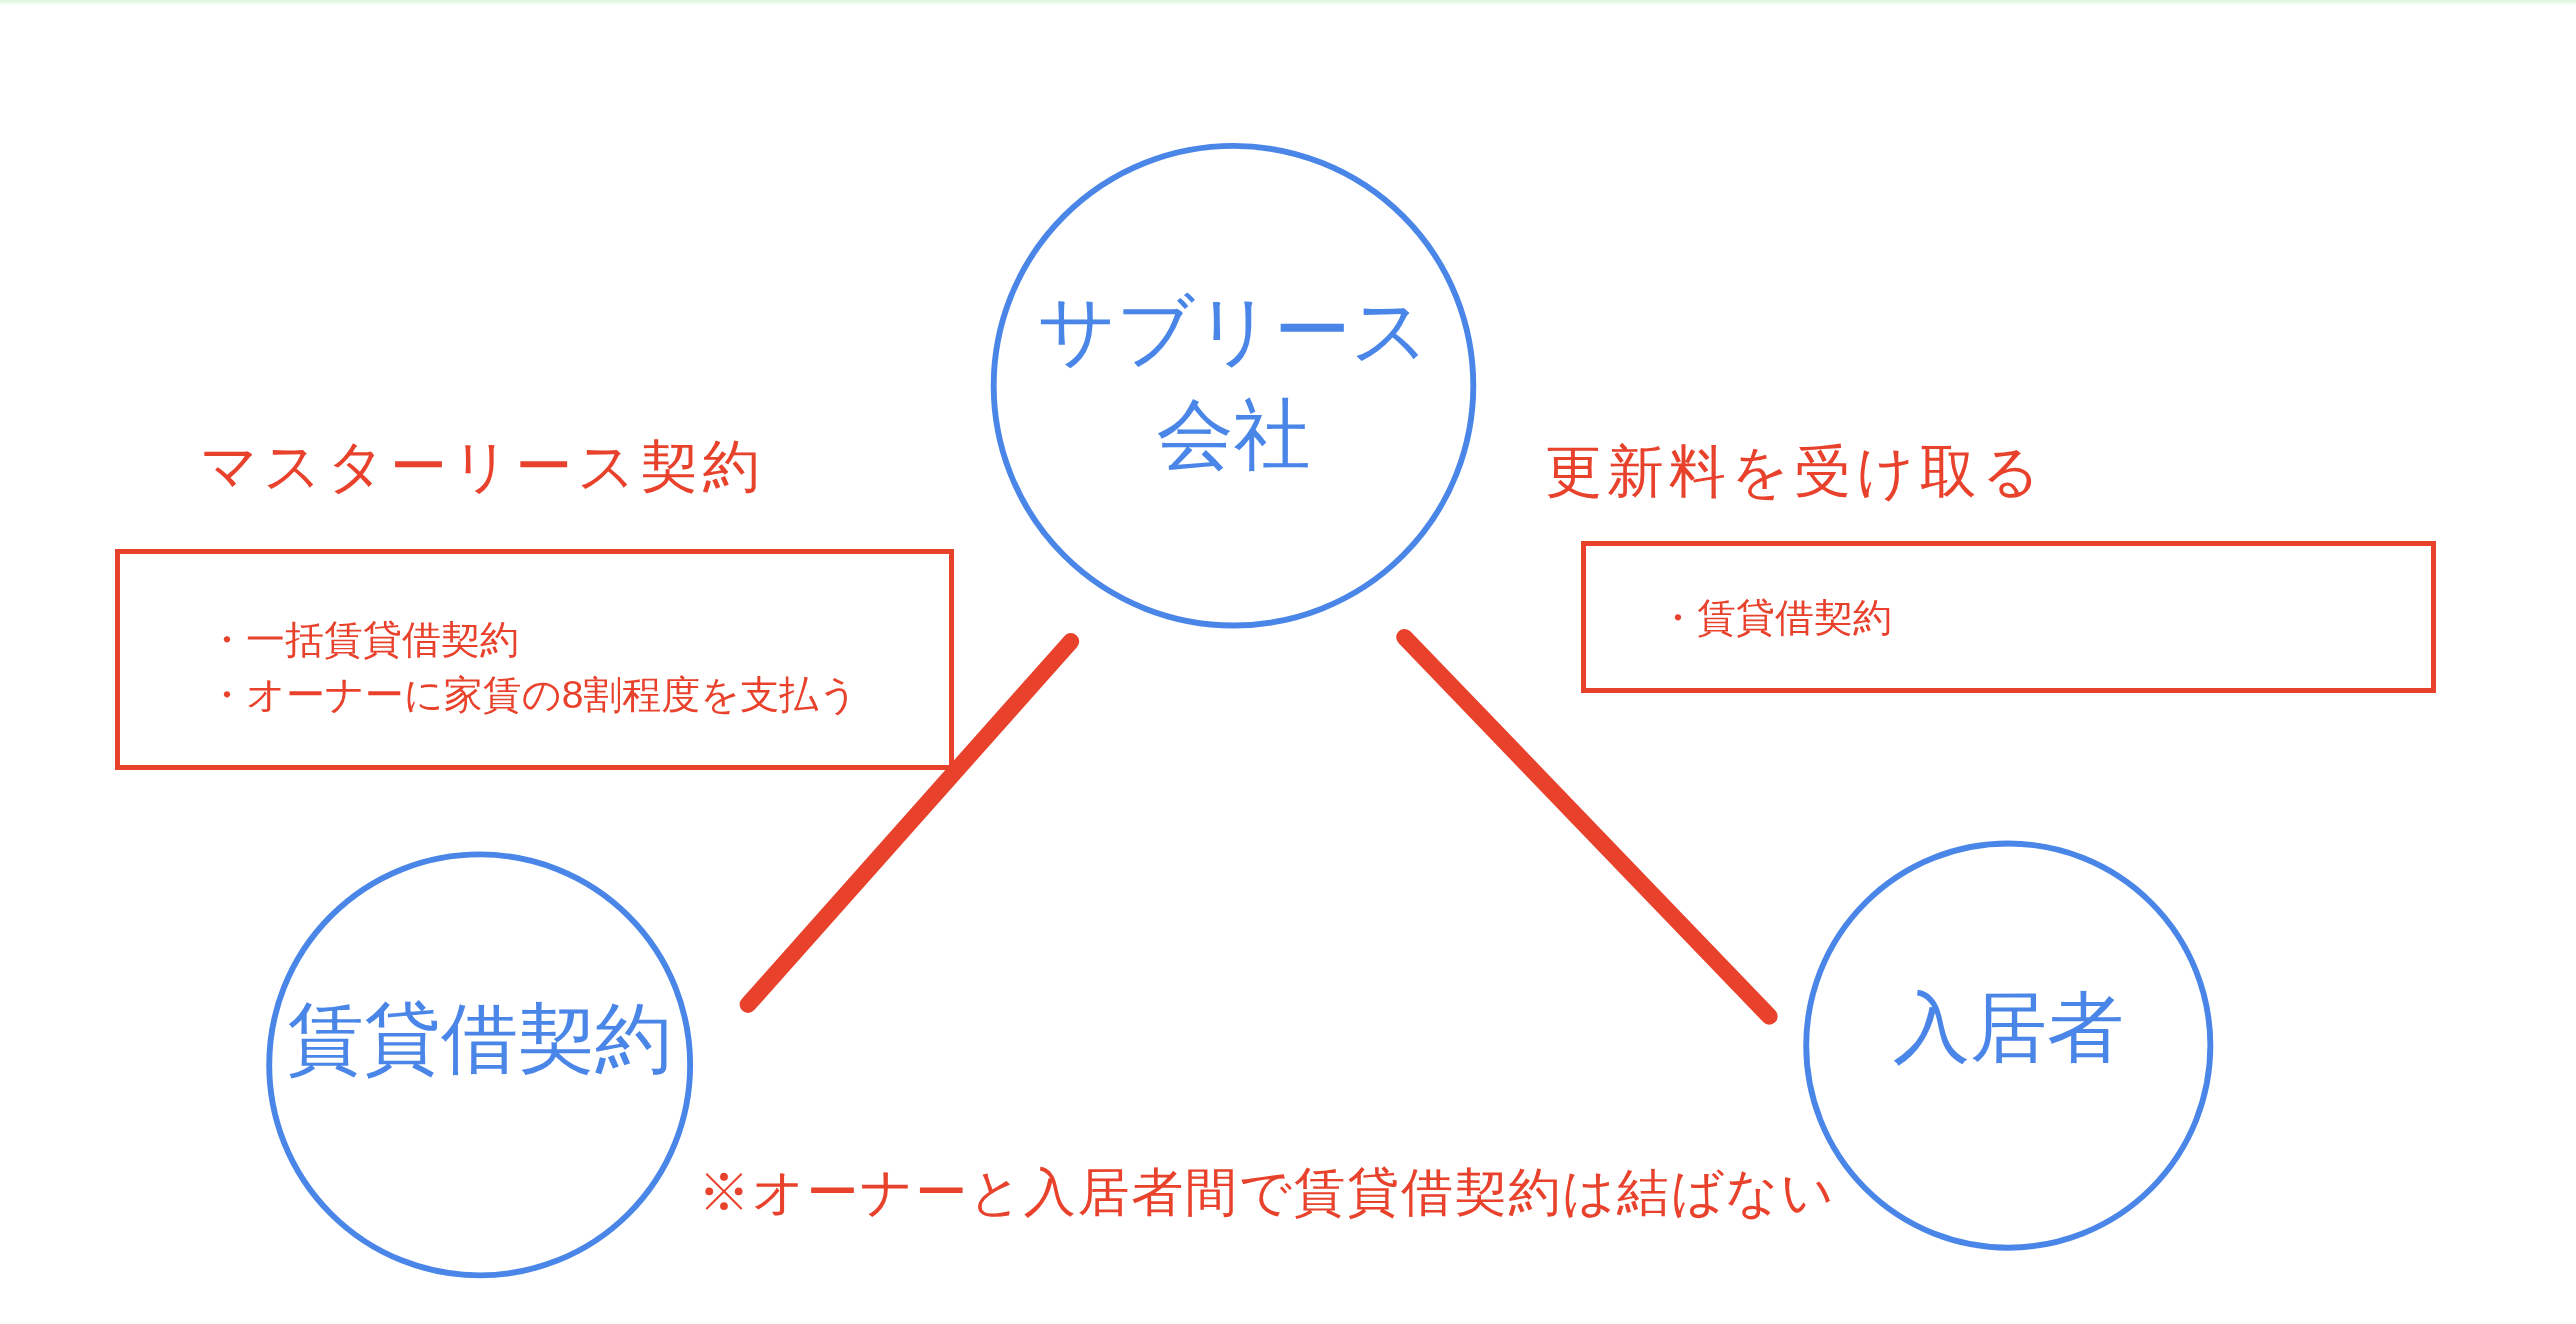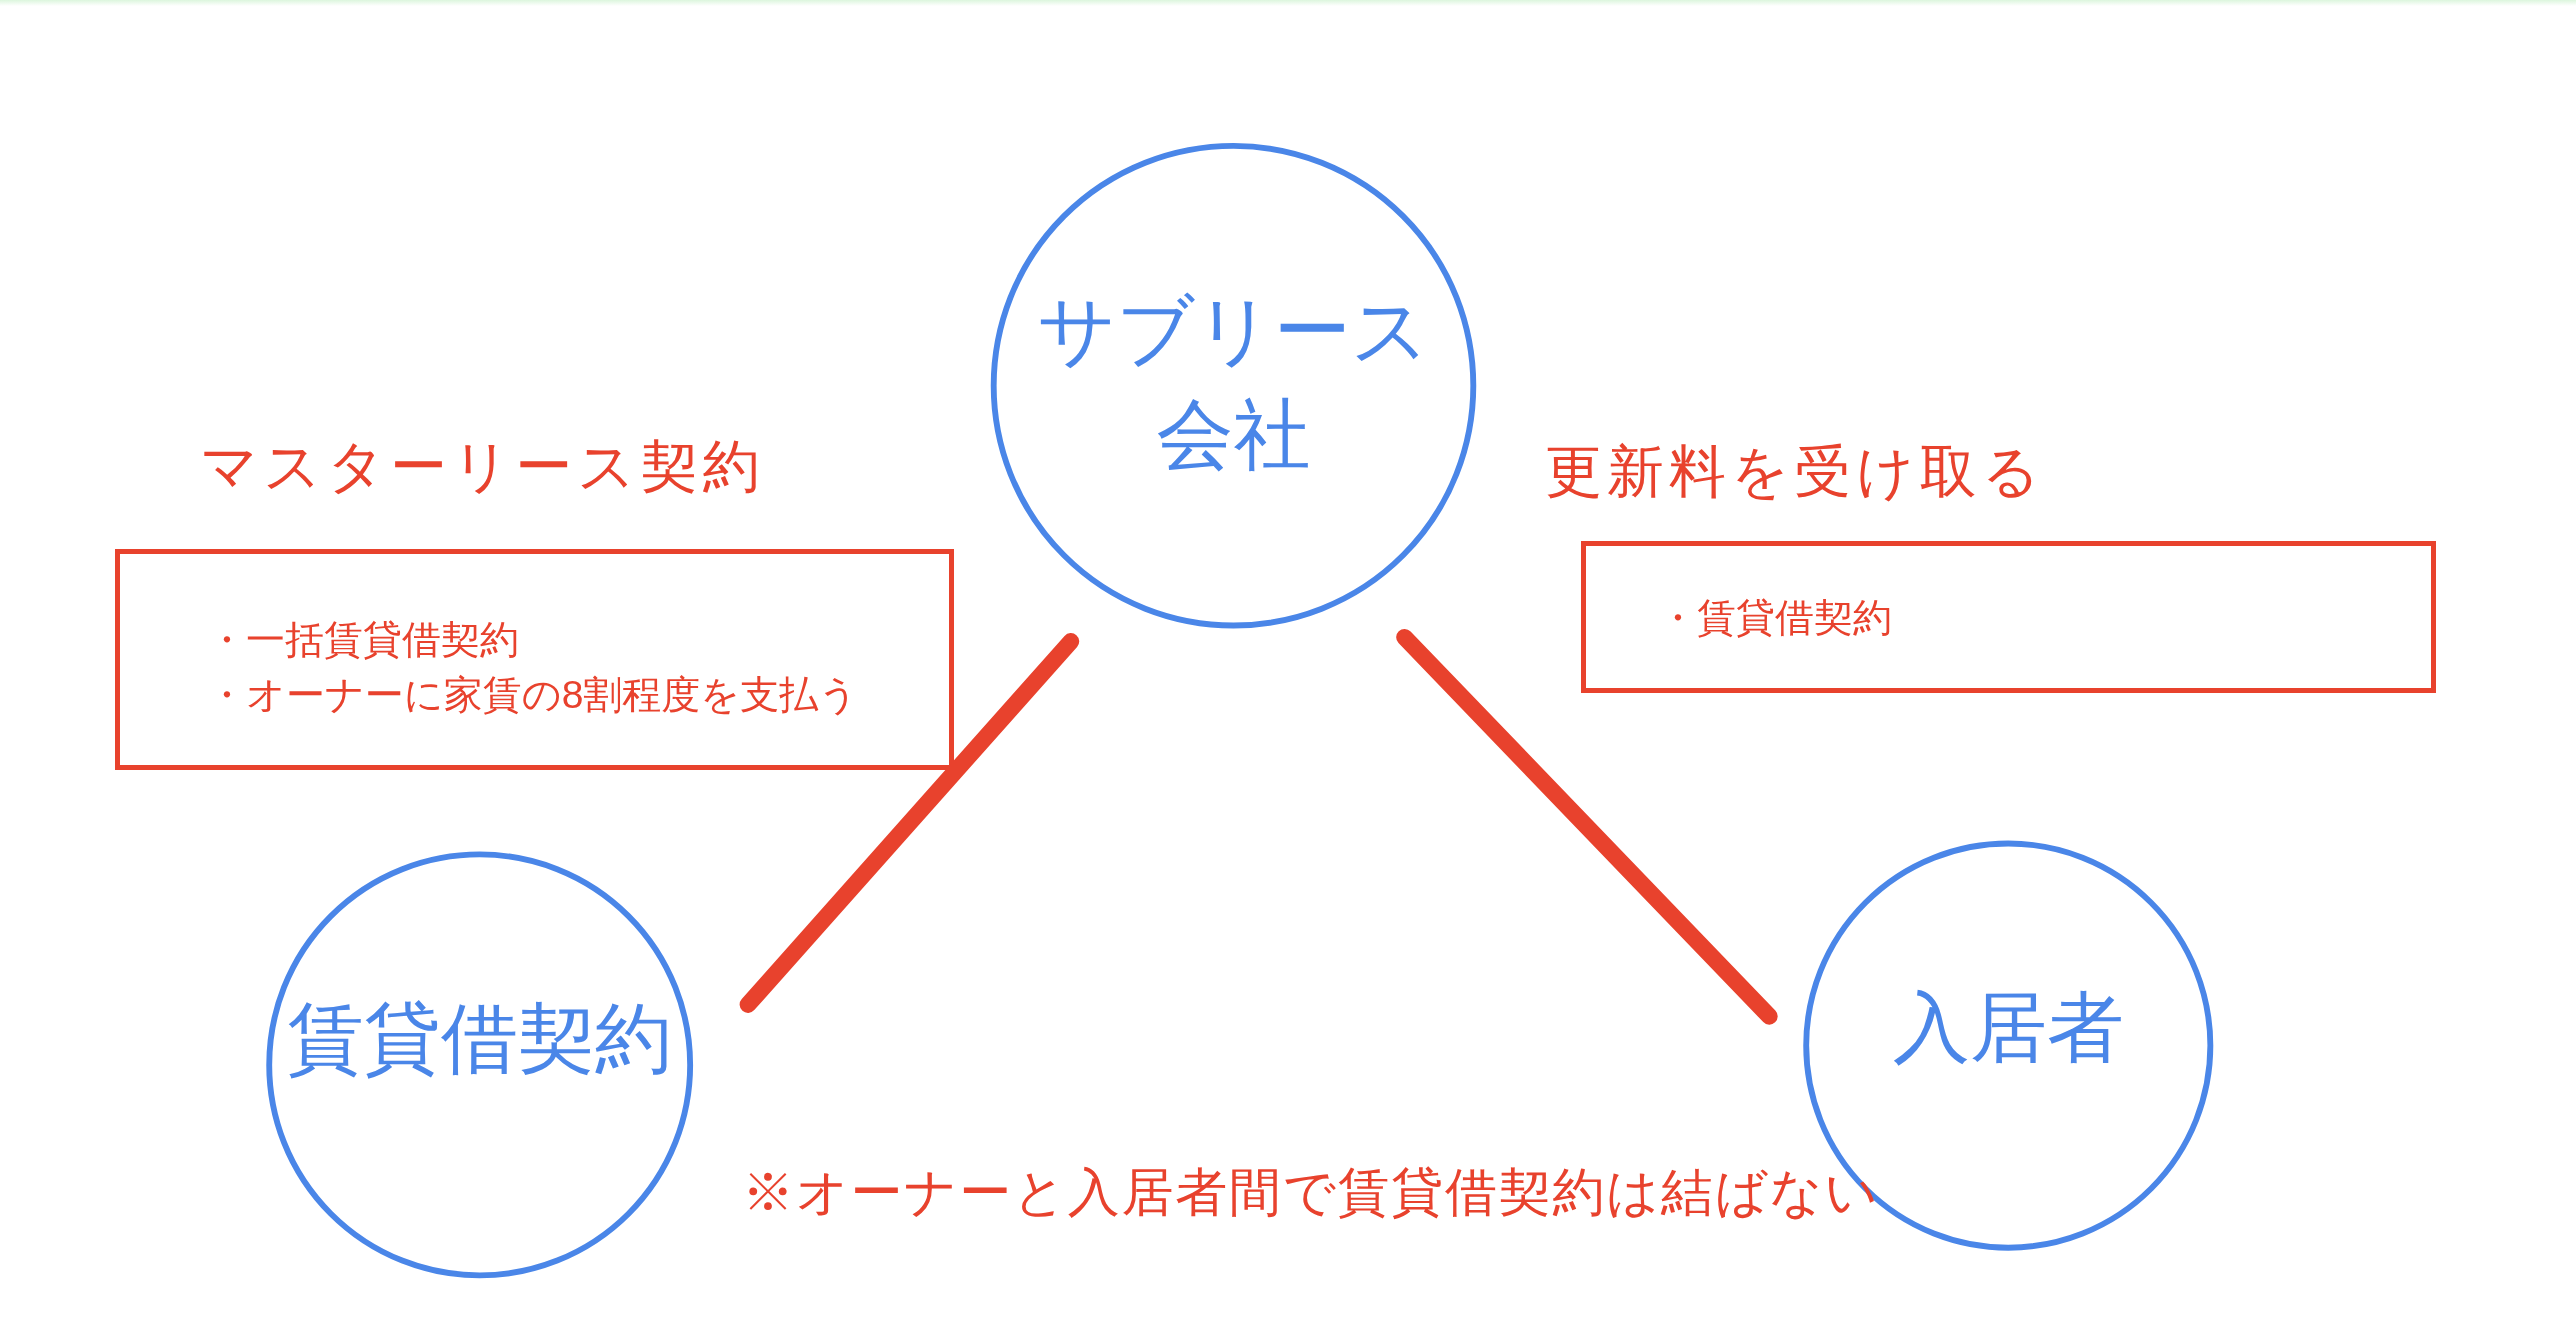--- a/index.html
+++ b/index.html
@@ -78,21 +78,20 @@
   .bullet-line { display: block; }
 
   .note {
     position: absolute;
     left: 698px; top: 1166px;
     color: var(--red);
     font-size: 52px;
     letter-spacing: 1.7px;
     white-space: nowrap;
     line-height: 1;
-    margin-left: 44px;
   }
 </style>
 </head>
 <body>
 
 <div class="canvas">
 
   <div class="top-strip"></div>
 
   <svg class="shapes" width="2576" height="1324" viewBox="0 0 3072 1579">

